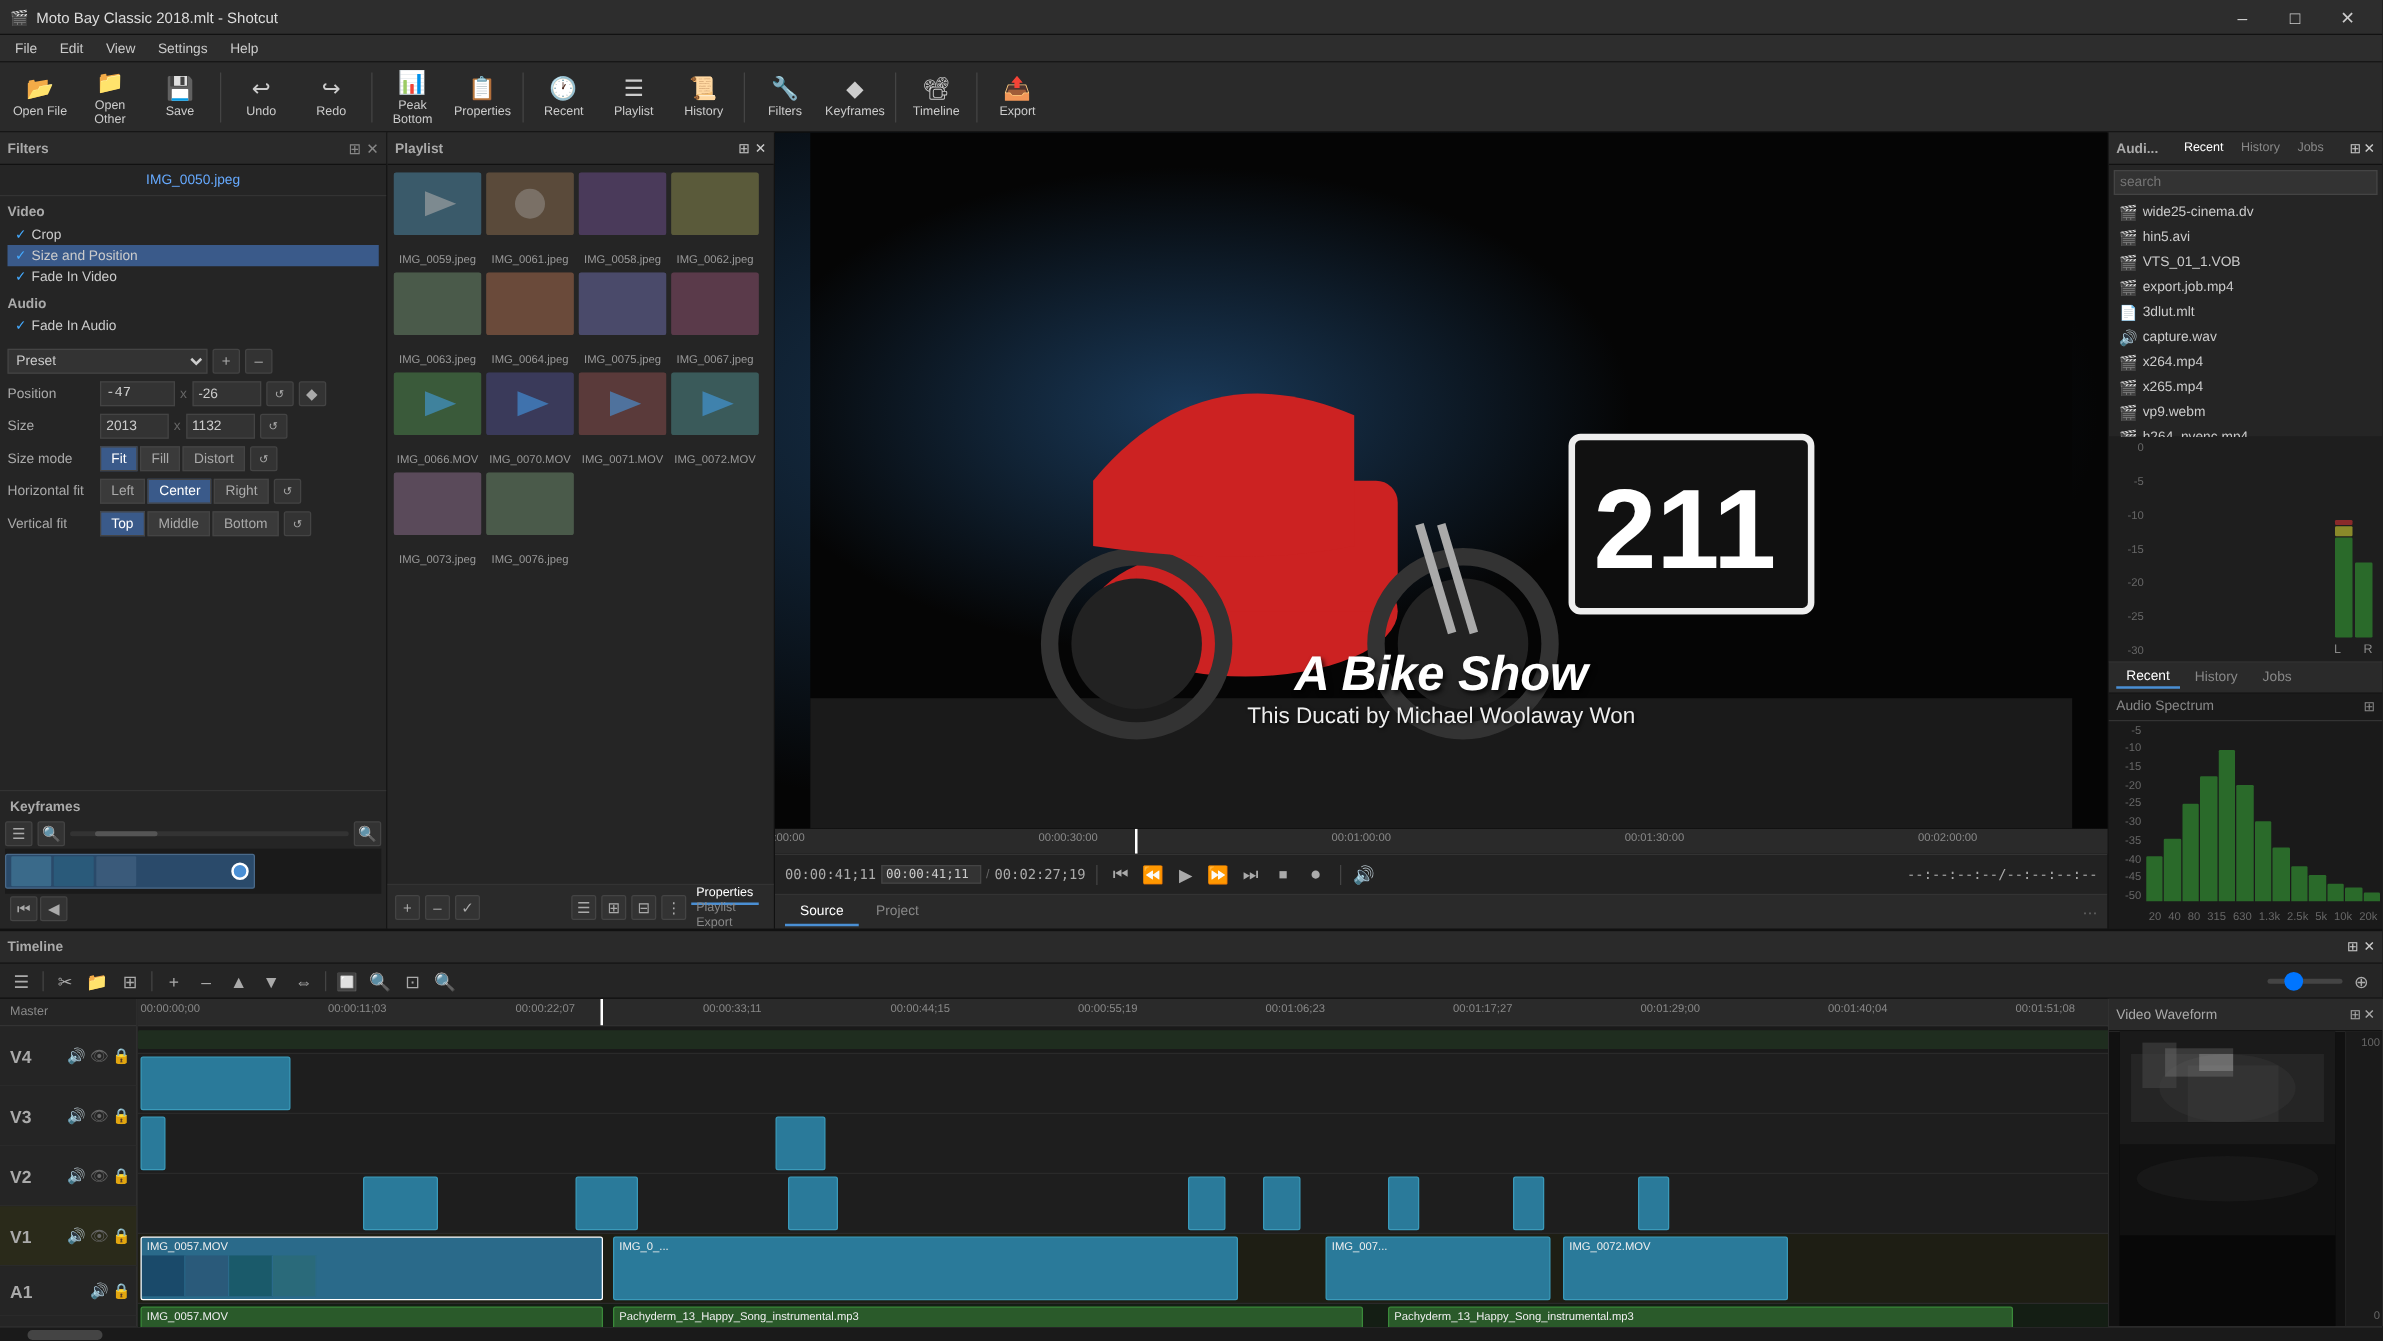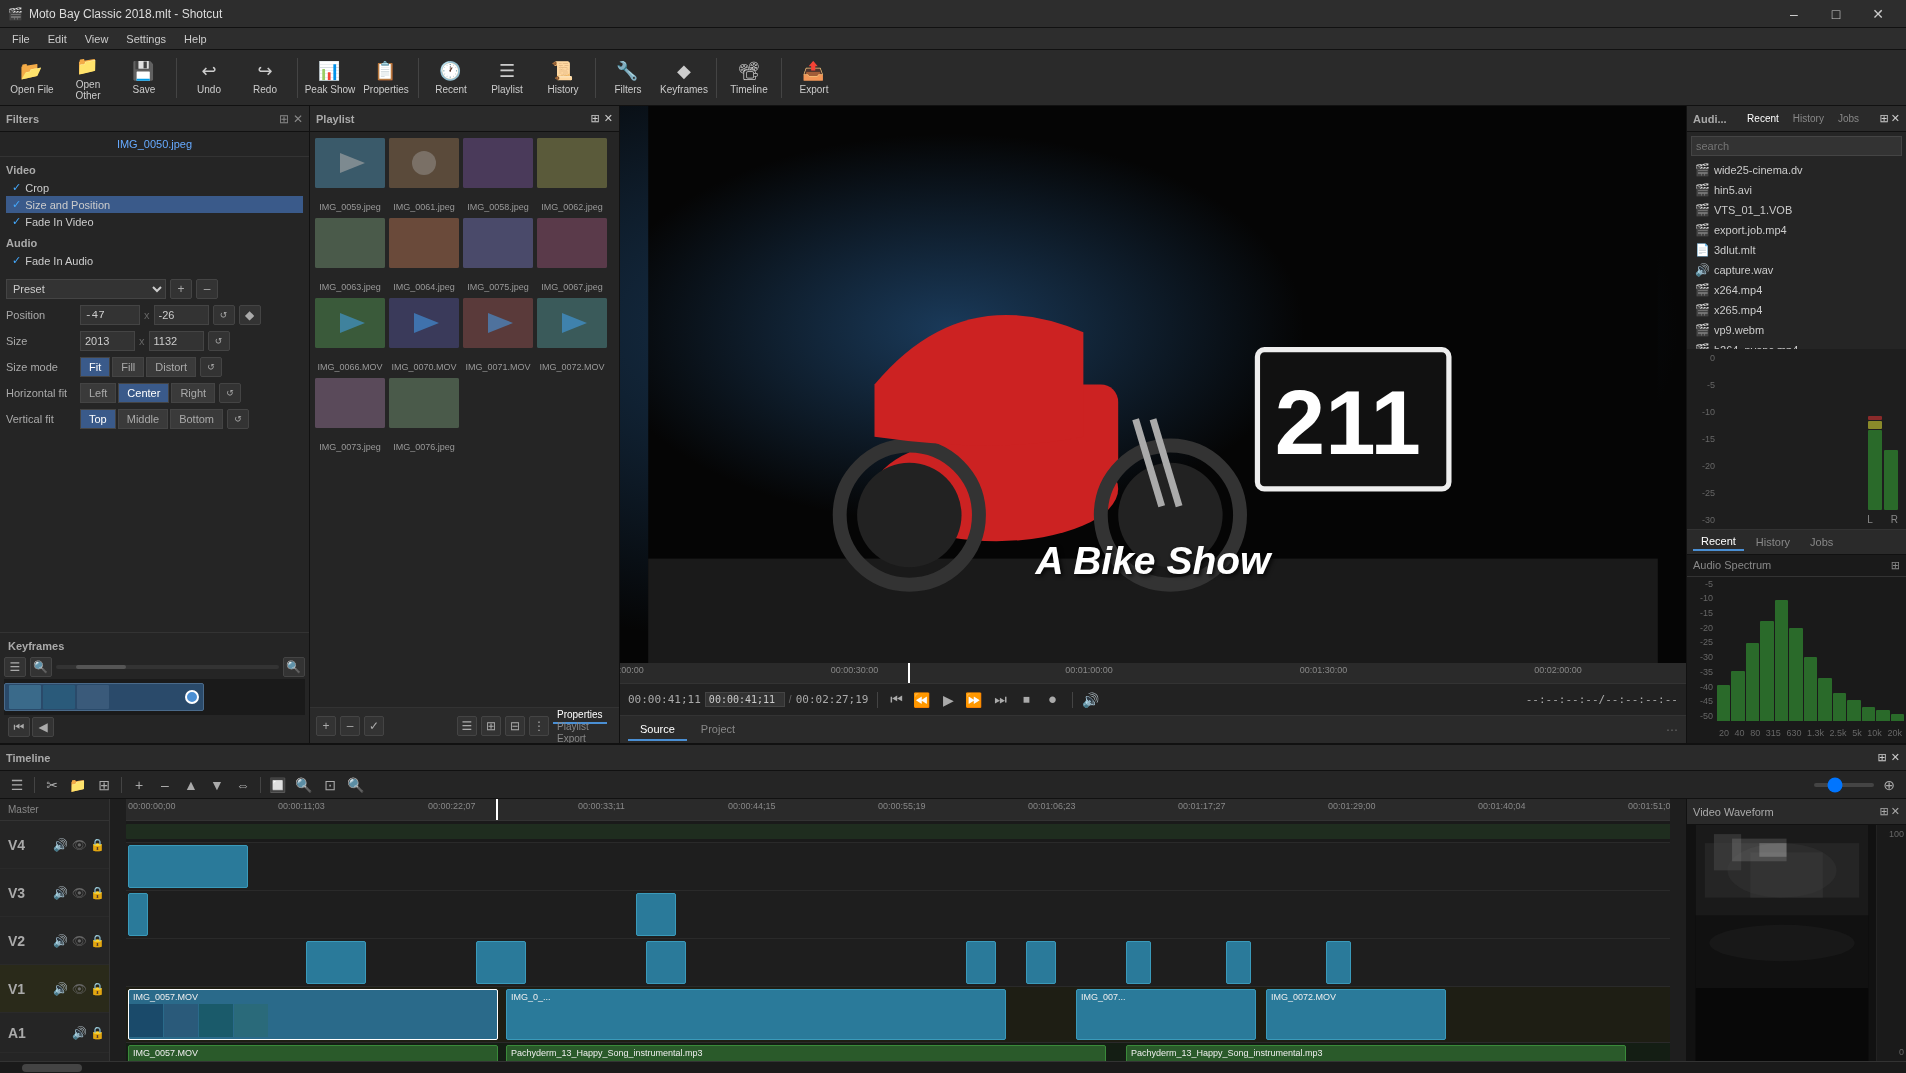--- a/index.html
+++ b/index.html
@@ -700,21 +700,20 @@
       height: 4px;
       background: #444;
       appearance: none;
       border-radius: 2px;
     }
 
     #timeline-body {
       display: flex;
       flex: 1;
       overflow: hidden;
-      gap: 16px;
     }
     #track-labels {
       width: 110px;
       background: #252525;
       border-right: 1px solid #333;
       display: flex;
       flex-direction: column;
     }
     .track-label {
       height: 48px;
@@ -917,21 +916,21 @@
     <span class="icon">↩</span>
     <span>Undo</span>
   </button>
   <button class="toolbar-btn">
     <span class="icon">↪</span>
     <span>Redo</span>
   </button>
   <div class="toolbar-sep"></div>
   <button class="toolbar-btn">
     <span class="icon">📊</span>
-    <span>Peak Show</span>
+    <span>Peak Bottom</span>
   </button>
   <button class="toolbar-btn">
     <span class="icon">📋</span>
     <span>Properties</span>
   </button>
   <div class="toolbar-sep"></div>
   <button class="toolbar-btn">
     <span class="icon">🕐</span>
     <span>Recent</span>
   </button>
@@ -1260,20 +1259,21 @@
 
             <line x1="280" y1="180" x2="295" y2="230" stroke="#aaa" stroke-width="4"></line>
             <line x1="290" y1="180" x2="305" y2="230" stroke="#aaa" stroke-width="4"></line>
 
             <rect x="350" y="140" width="110" height="80" rx="4" fill="#111" stroke="#eee" stroke-width="3"></rect>
             <text x="360" y="200" fill="white" font-size="52" font-weight="bold">211</text>
           </svg>
 
           <div class="preview-overlay-text">
             <div class="preview-title">A Bike Show</div>
+            <div class="preview-subtitle">This Ducati by Michael Woolaway Won</div>
           </div>
         </div>
       </div>
 
       <div id="preview-timeline">
         <div id="preview-timeline-bar">
           <div class="pt-label" style="left:0%">00:00:00:00</div>
           <div class="pt-label" style="left:22%">00:00:30:00</div>
           <div class="pt-label" style="left:44%">00:01:00:00</div>
           <div class="pt-label" style="left:66%">00:01:30:00</div>

